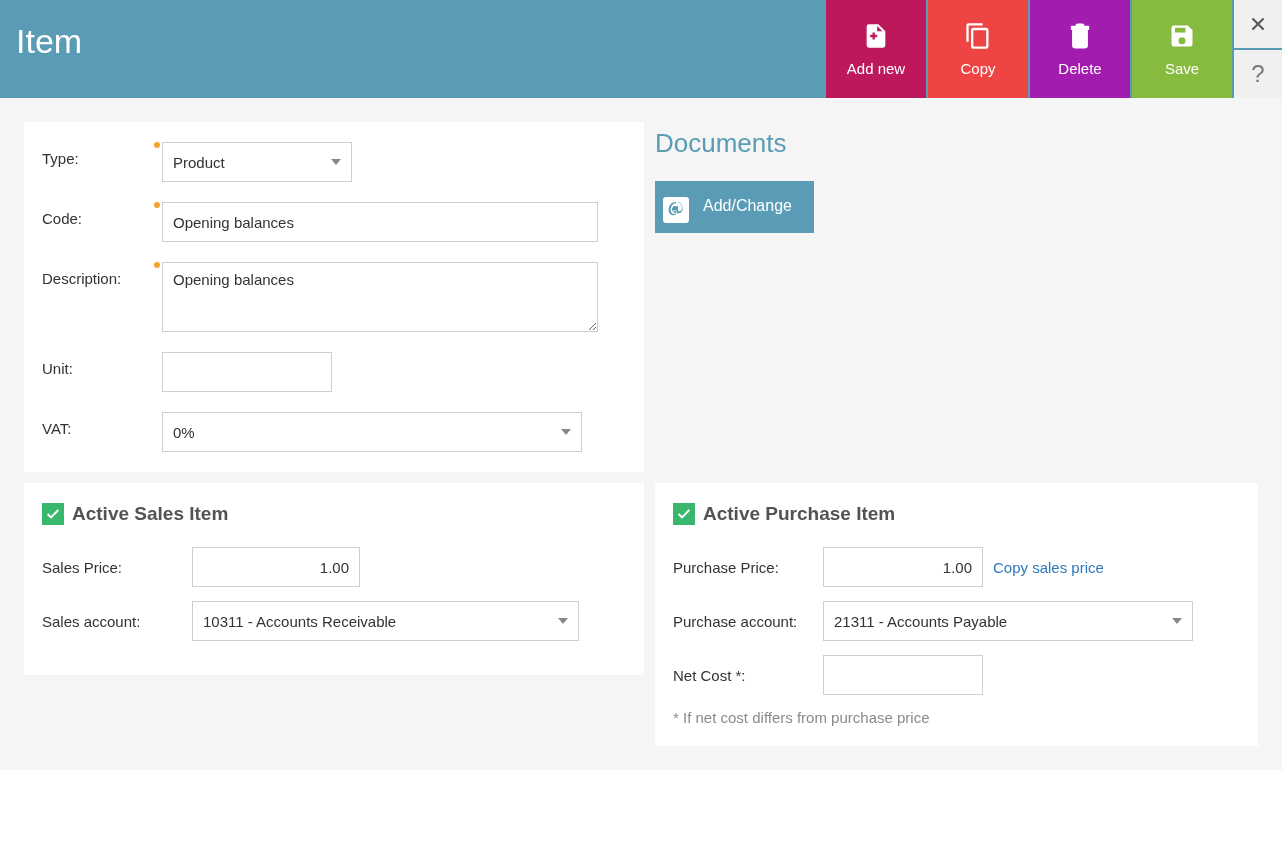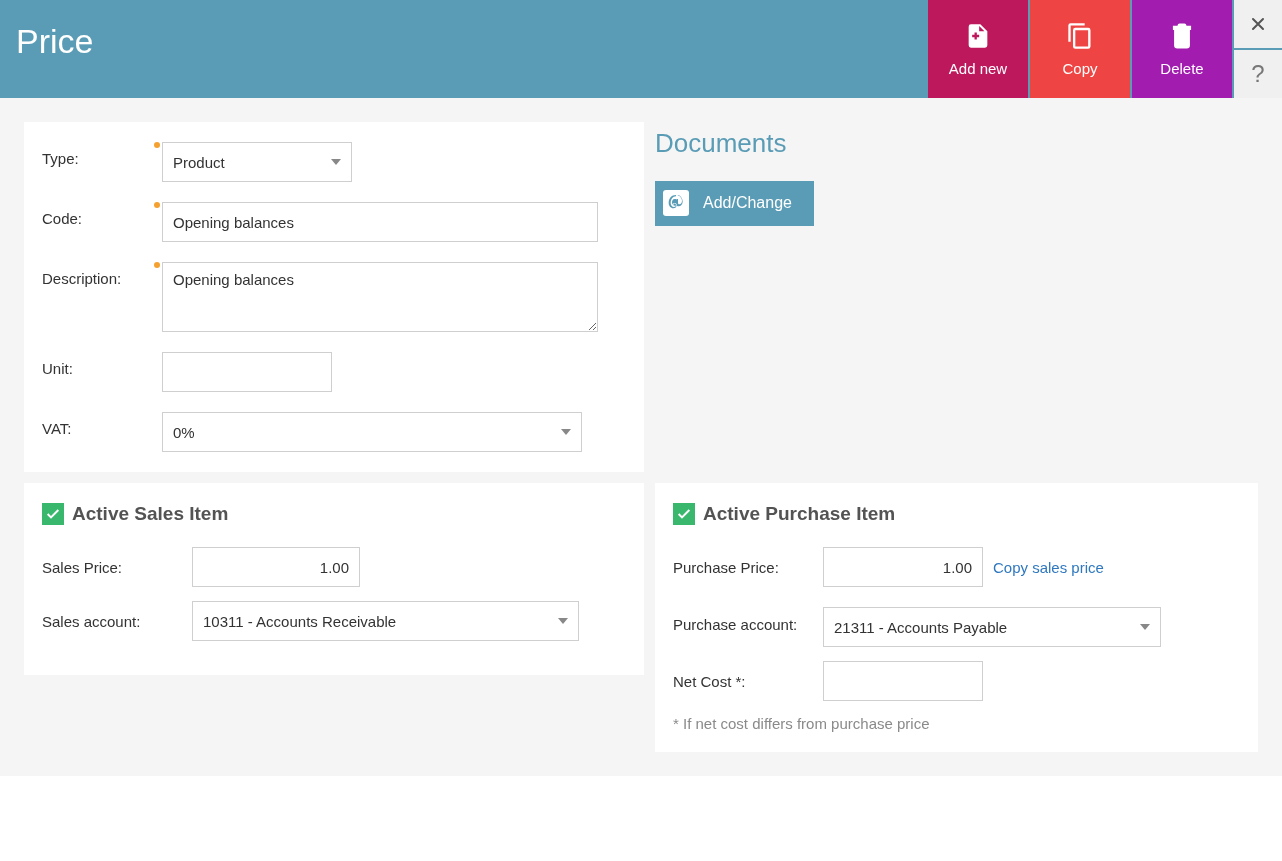--- a/index.html
+++ b/index.html
@@ -35,62 +35,68 @@
   textarea { height:70px; resize:both; width:436px; }
   .txt.sm { width:170px; }
   .txt.med{ width:436px; }
   .txt.num { width:168px; text-align:right; }
   .txt.num2 { width:160px; text-align:left; }
 
   .select { display:flex; align-items:center; justify-content:space-between; cursor:pointer; height:40px; }
   .select.sm { width:190px; }
   .select.wide { width:420px; }
   .select.acc { width:387px; }
-  .select.acc2 { width:338px;margin-top:6px; }
+  .select.acc2 { width:370px; }
   .caret { width:0; height:0; border-left:5px solid transparent; border-right:5px solid transparent; border-top:6px solid #888; }
 
   .docs-title { font-size:26px; color:#5a9cb5; font-weight:400; margin:0 0 22px 0; }
-  .doc-btn { display:inline-flex; align-items:center; background:#5a9cb5; color:#fff; padding:9px 22px 10px 8px; cursor:pointer; font-size:16px; }
+  .doc-btn { display:inline-flex; align-items:flex-start; background:#5a9cb5; color:#fff; padding:16px 22px 10px 8px; cursor:pointer; font-size:16px; }
   .doc-btn .pdfsq { width:26px; height:26px; background:#fff; border-radius:3px; display:flex; align-items:center; justify-content:center; margin-right:14px; }
   .doc-btn .pdfsq svg { width:16px; height:16px; fill:#5a9cb5; }
 
   .section-check { display:flex; align-items:center; gap:8px; font-size:19px; font-weight:bold; color:#535353; margin-bottom:22px; }
   .chk { width:22px; height:22px; background:#38b76d; display:flex; align-items:center; justify-content:center; cursor:pointer; }
   .chk svg { width:16px; height:16px; stroke:#fff; fill:none; stroke-width:3; }
 
   .prow { display:flex; align-items:center; margin-bottom:14px; }
   .plabel { width:150px; font-size:15px; }
   .link { color:#2f78c0; cursor:pointer; margin-left:10px; }
   .hint { color:#8a8a8a; font-size:15px; margin-top:10px; }
 
   .docs-area { padding-top:6px; }
 </style>
 </head>
 <body>
 
 <div class="header">
-  <div class="header-title">Price</div>
+  <div class="header-title">Item</div>
   <div class="header-actions">
     <div class="act-btn act-add">
       <svg viewBox="0 0 24 24">
           <path d="M14 2H6a2 2 0 0 0-2 2v16a2 2 0 0 0 2 2h12a2 2 0 0 0 2-2V8l-6-6zm-1 11h-2v2H9v-2H7v-2h2V9h2v2h2v2zM13 8V3.5L17.5 8H13z"></path>
         </svg>
       <span>Add new</span>
     </div>
     <div class="act-btn act-copy">
       <svg viewBox="0 0 24 24">
           <path d="M16 1H4a2 2 0 0 0-2 2v14h2V3h12V1zm3 4H8a2 2 0 0 0-2 2v14a2 2 0 0 0 2 2h11a2 2 0 0 0 2-2V7a2 2 0 0 0-2-2zm0 16H8V7h11v14z"></path>
         </svg>
       <span>Copy</span>
     </div>
     <div class="act-btn act-delete">
       <svg viewBox="0 0 24 24">
           <path d="M6 7h12v13a2 2 0 0 1-2 2H8a2 2 0 0 1-2-2V7zm9-4v1h4v2H5V4h4V3a1 1 0 0 1 1-1h4a1 1 0 0 1 1 1zM9.5 10l5 5m0-5l-5 5" stroke="#fff" stroke-width="1.6"></path>
         </svg>
       <span>Delete</span>
+    </div>
+    <div class="act-btn act-save">
+      <svg viewBox="0 0 24 24">
+          <path d="M17 3H5a2 2 0 0 0-2 2v14a2 2 0 0 0 2 2h14a2 2 0 0 0 2-2V7l-4-4zm-5 16a3 3 0 1 1 0-6 3 3 0 0 1 0 6zm3-10H6V5h9v4z"></path>
+        </svg>
+      <span>Save</span>
     </div>
     <div class="corner">
       <div class="act-close">
         <svg viewBox="0 0 24 24">
             <path d="M18 6L6 18M6 6l12 12" stroke="#555" stroke-width="2.4" stroke-linecap="round"></path>
           </svg>
       </div>
       <div class="act-help">?</div>
     </div>
   </div>

